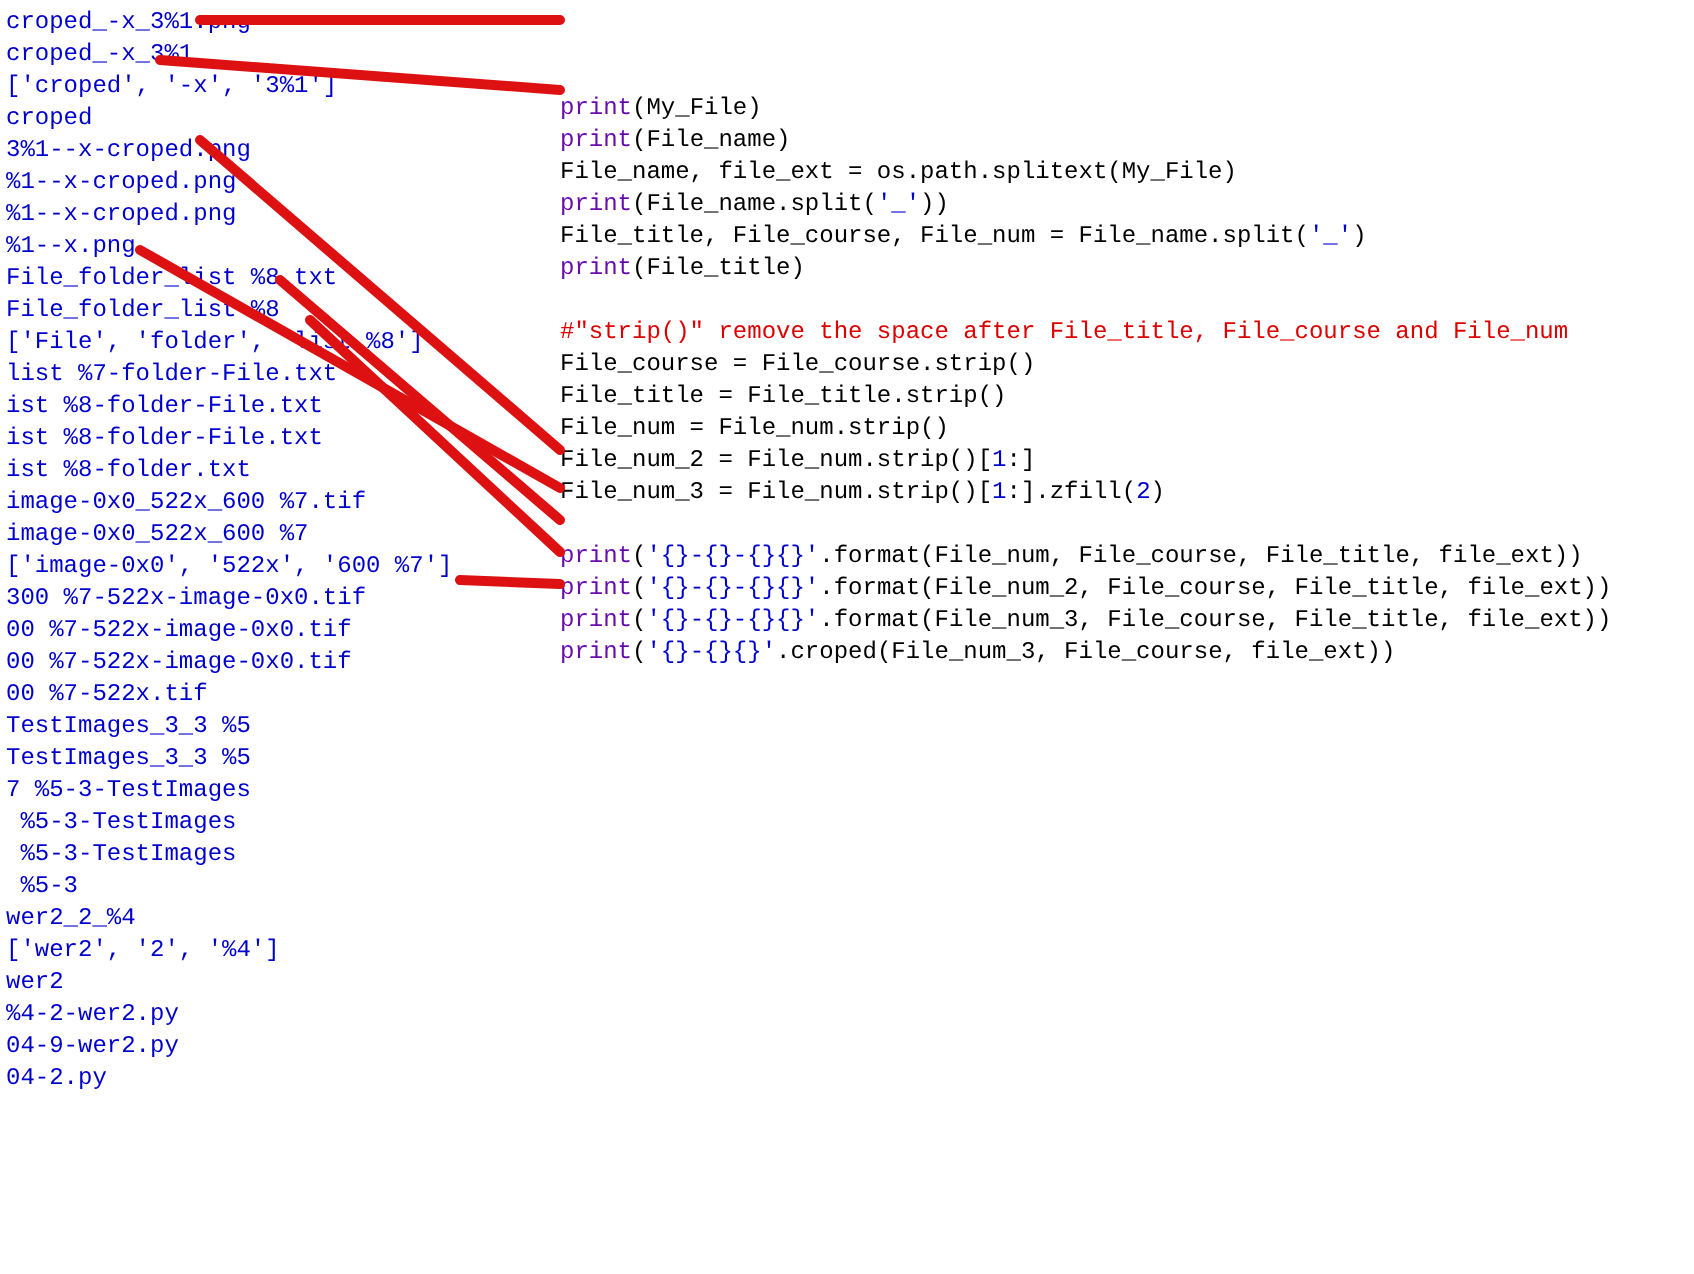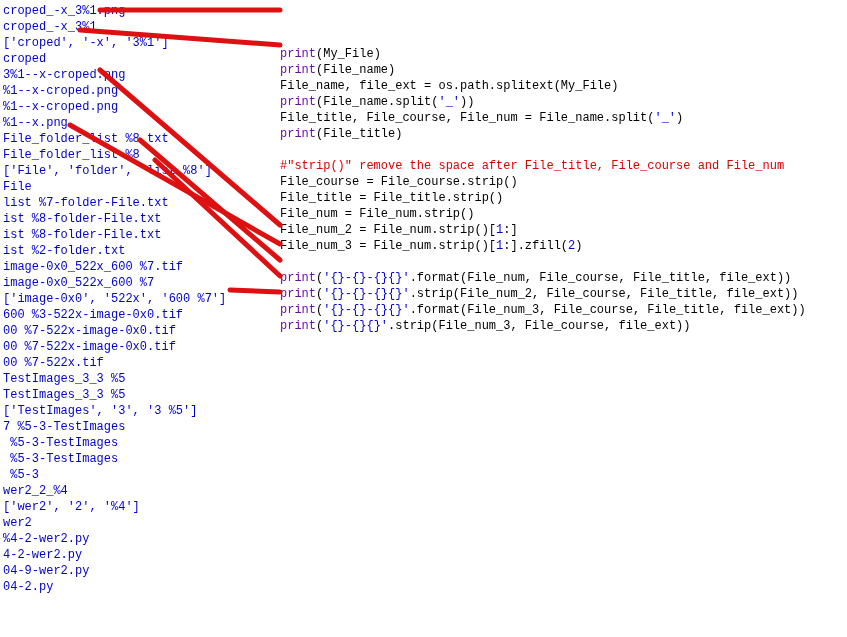--- a/index.html
+++ b/index.html
@@ -57,67 +57,64 @@
   <div class="output-line">croped_-x_3%1</div>
   <div class="output-line">['croped', '-x', '3%1']</div>
   <div class="output-line">croped</div>
   <div class="output-line">3%1--x-croped.png</div>
   <div class="output-line">%1--x-croped.png</div>
   <div class="output-line">%1--x-croped.png</div>
   <div class="output-line">%1--x.png</div>
   <div class="output-line">File_folder_list %8.txt</div>
   <div class="output-line">File_folder_list %8</div>
   <div class="output-line">['File', 'folder', 'list %8']</div>
-  <div class="output-line">File</div>
   <div class="output-line">list %7-folder-File.txt</div>
   <div class="output-line">ist %8-folder-File.txt</div>
   <div class="output-line">ist %8-folder-File.txt</div>
-  <div class="output-line">ist %2-folder.txt</div>
+  <div class="output-line">ist %8-folder.txt</div>
   <div class="output-line">image-0x0_522x_600 %7.tif</div>
   <div class="output-line">image-0x0_522x_600 %7</div>
   <div class="output-line">['image-0x0', '522x', '600 %7']</div>
-  <div class="output-line">600 %3-522x-image-0x0.tif</div>
+  <div class="output-line">300 %7-522x-image-0x0.tif</div>
   <div class="output-line">00 %7-522x-image-0x0.tif</div>
   <div class="output-line">00 %7-522x-image-0x0.tif</div>
   <div class="output-line">00 %7-522x.tif</div>
   <div class="output-line">TestImages_3_3 %5</div>
   <div class="output-line">TestImages_3_3 %5</div>
-  <div class="output-line">['TestImages', '3', '3 %5']</div>
   <div class="output-line">7 %5-3-TestImages</div>
   <div class="output-line"> %5-3-TestImages</div>
   <div class="output-line"> %5-3-TestImages</div>
   <div class="output-line"> %5-3</div>
   <div class="output-line">wer2_2_%4</div>
   <div class="output-line">['wer2', '2', '%4']</div>
   <div class="output-line">wer2</div>
   <div class="output-line">%4-2-wer2.py</div>
-  <div class="output-line">4-2-wer2.py</div>
   <div class="output-line">04-9-wer2.py</div>
   <div class="output-line">04-2.py</div>
 </div>
 
 <div class="code-panel">
   <div class="code-line"><span class="fn">print</span><span class="plain">(My_File)</span></div>
   <div class="code-line"><span class="fn">print</span><span class="plain">(File_name)</span></div>
   <div class="code-line"><span class="plain">File_name, file_ext = os.path.splitext(My_File)</span></div>
   <div class="code-line"><span class="fn">print</span><span class="plain">(File_name.split(</span><span class="str">'_'</span><span class="plain">))</span></div>
   <div class="code-line"><span class="plain">File_title, File_course, File_num = File_name.split(</span><span class="str">'_'</span><span class="plain">)</span></div>
   <div class="code-line"><span class="fn">print</span><span class="plain">(File_title)</span></div>
   <div class="code-line">&nbsp;</div>
   <div class="code-line"><span class="cmt">#"strip()" remove the space after File_title, File_course and File_num</span></div>
   <div class="code-line"><span class="plain">File_course = File_course.strip()</span></div>
   <div class="code-line"><span class="plain">File_title = File_title.strip()</span></div>
   <div class="code-line"><span class="plain">File_num = File_num.strip()</span></div>
   <div class="code-line"><span class="plain">File_num_2 = File_num.strip()[</span><span class="str">1</span><span class="plain">:]</span></div>
   <div class="code-line"><span class="plain">File_num_3 = File_num.strip()[</span><span class="str">1</span><span class="plain">:].zfill(</span><span class="str">2</span><span class="plain">)</span></div>
   <div class="code-line">&nbsp;</div>
   <div class="code-line"><span class="fn">print</span><span class="plain">(</span><span class="str">'{}-{}-{}{}'</span><span class="plain">.format(File_num, File_course, File_title, file_ext))</span></div>
-  <div class="code-line"><span class="fn">print</span><span class="plain">(</span><span class="str">'{}-{}-{}{}'</span><span class="plain">.strip(File_num_2, File_course, File_title, file_ext))</span></div>
+  <div class="code-line"><span class="fn">print</span><span class="plain">(</span><span class="str">'{}-{}-{}{}'</span><span class="plain">.format(File_num_2, File_course, File_title, file_ext))</span></div>
   <div class="code-line"><span class="fn">print</span><span class="plain">(</span><span class="str">'{}-{}-{}{}'</span><span class="plain">.format(File_num_3, File_course, File_title, file_ext))</span></div>
-  <div class="code-line"><span class="fn">print</span><span class="plain">(</span><span class="str">'{}-{}{}'</span><span class="plain">.strip(File_num_3, File_course, file_ext))</span></div>
+  <div class="code-line"><span class="fn">print</span><span class="plain">(</span><span class="str">'{}-{}{}'</span><span class="plain">.croped(File_num_3, File_course, file_ext))</span></div>
 </div>
 
 <svg class="arrows" width="847" height="637">
   <g stroke="#dd1111" stroke-width="5" stroke-linecap="round" fill="#dd1111">
     <line x1="100" y1="10" x2="280" y2="10"></line>
     <line x1="80" y1="30" x2="280" y2="45"></line>
     <line x1="100" y1="70" x2="280" y2="225"></line>
     <line x1="70" y1="125" x2="280" y2="244"></line>
     <line x1="140" y1="140" x2="280" y2="260"></line>
     <line x1="155" y1="160" x2="280" y2="276"></line>

